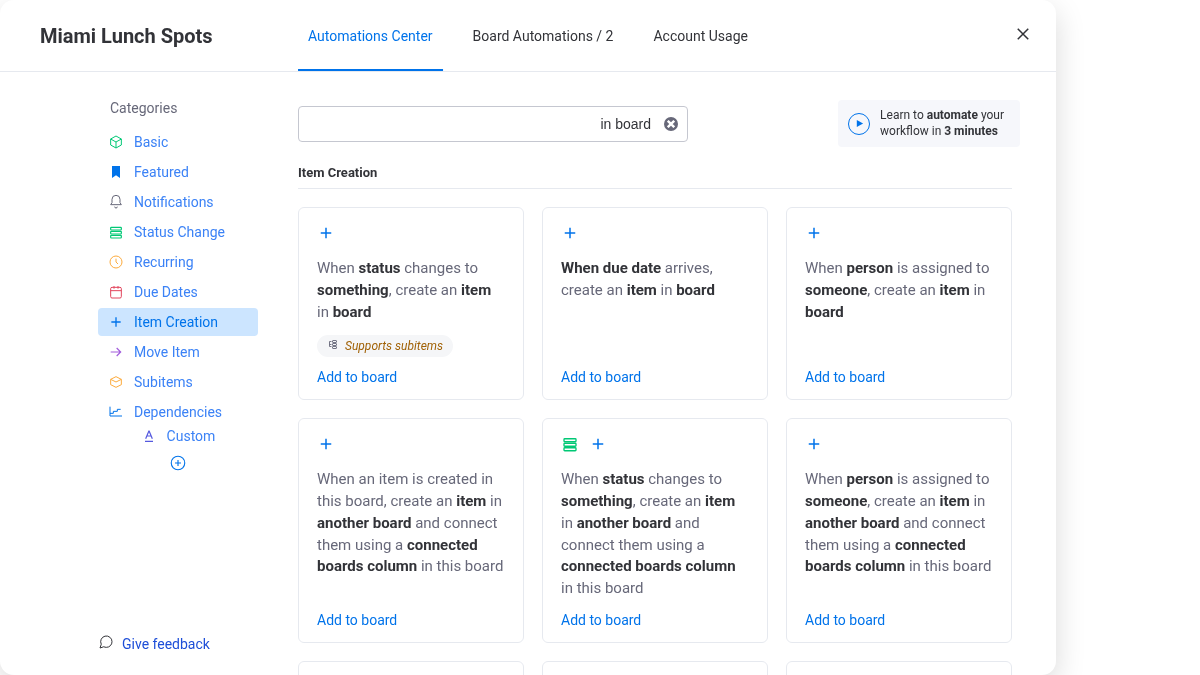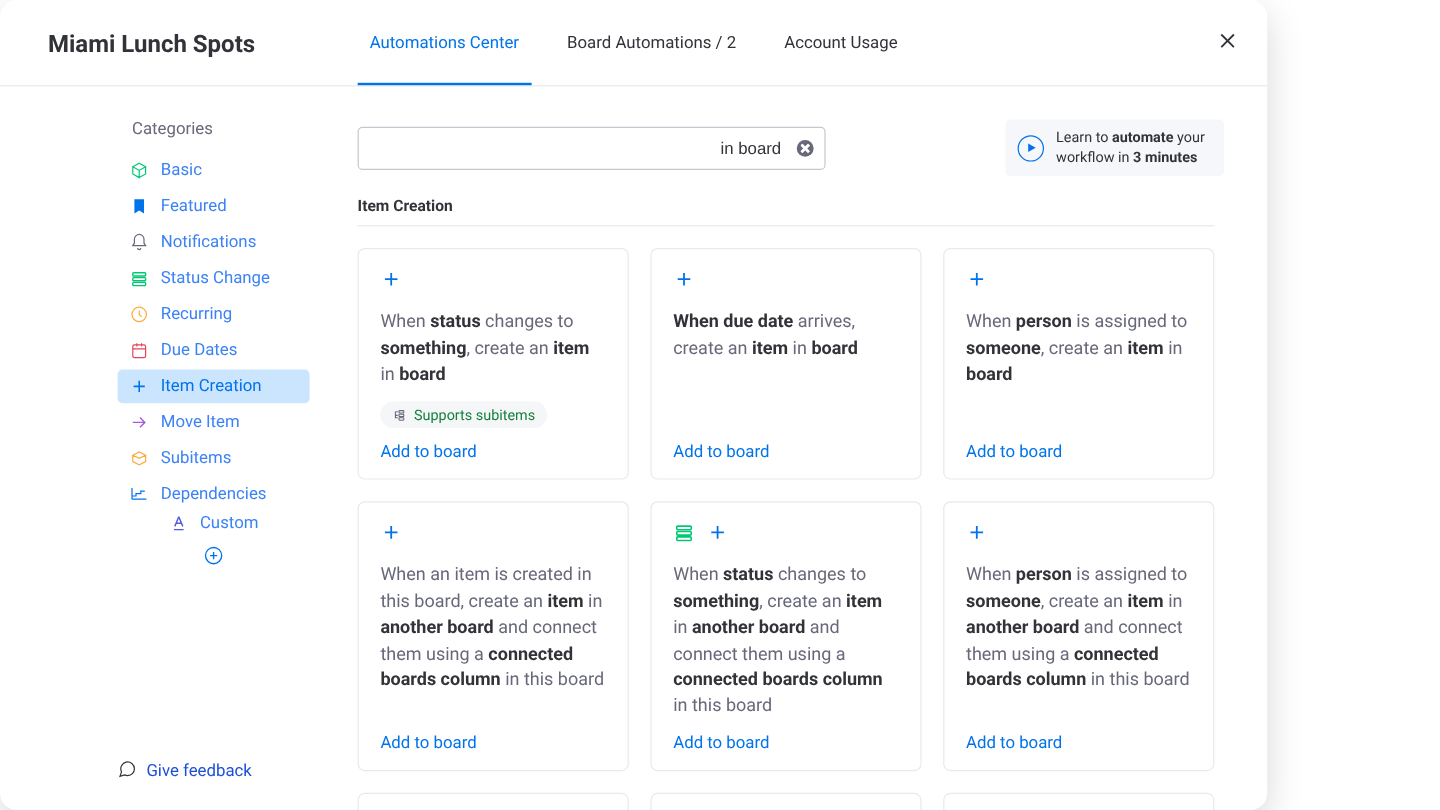--- a/index.html
+++ b/index.html
@@ -37,21 +37,21 @@
   .promo .play { width: 22px; height: 22px; border: 1.5px solid #0073ea; border-radius: 50%; display: flex; align-items: center; justify-content: center; }
   .promo .play svg { width: 9px; height: 9px; fill: #0073ea; }
   .promo .txt { font-size: 12px; color: #323338; line-height: 1.3; }
   .section-label { font-size: 13px; font-weight: 700; color: #323338; margin-top: 18px; padding-bottom: 8px; border-bottom: 1px solid #e6e9ef; margin-right: 8px; }
   .grid { display: grid; grid-template-columns: repeat(3, 1fr); gap: 18px; margin-top: 18px; padding-bottom: 20px; padding-right: 8px; }
   .card { border: 1px solid #e6e9ef; border-radius: 6px; padding: 16px 18px 14px 18px; display: flex; flex-direction: column; gap: 12px; }
   .card-icons { display: flex; gap: 10px; align-items: center; }
   .card-icons svg { width: 18px; height: 18px; }
   .card-text { font-size: 15px; line-height: 1.45; color: #676879; }
   .card-text b { color: #323338; font-weight: 700; }
-  .badge { display: inline-flex; align-items: flex-end; gap: 6px; background: #f5f6f8; border-radius: 12px; padding: 4px 10px; font-size: 12px; color: #15803d; width: fit-content; }
+  .badge { display: inline-flex; align-items: flex-start; gap: 6px; background: #f5f6f8; border-radius: 12px; padding: 4px 10px; font-size: 12px; color: #a16207; width: fit-content; font-style: italic; }
   .badge svg { width: 12px; height: 12px; }
   .add-link { font-size: 14px; color: #0073ea; cursor: pointer; margin-top: auto; }
 </style>
 </head>
 <body>
 
 <div class="app">
   <div class="header">
     <div class="title">Miami Lunch Spots</div>
     <div class="tabs">

